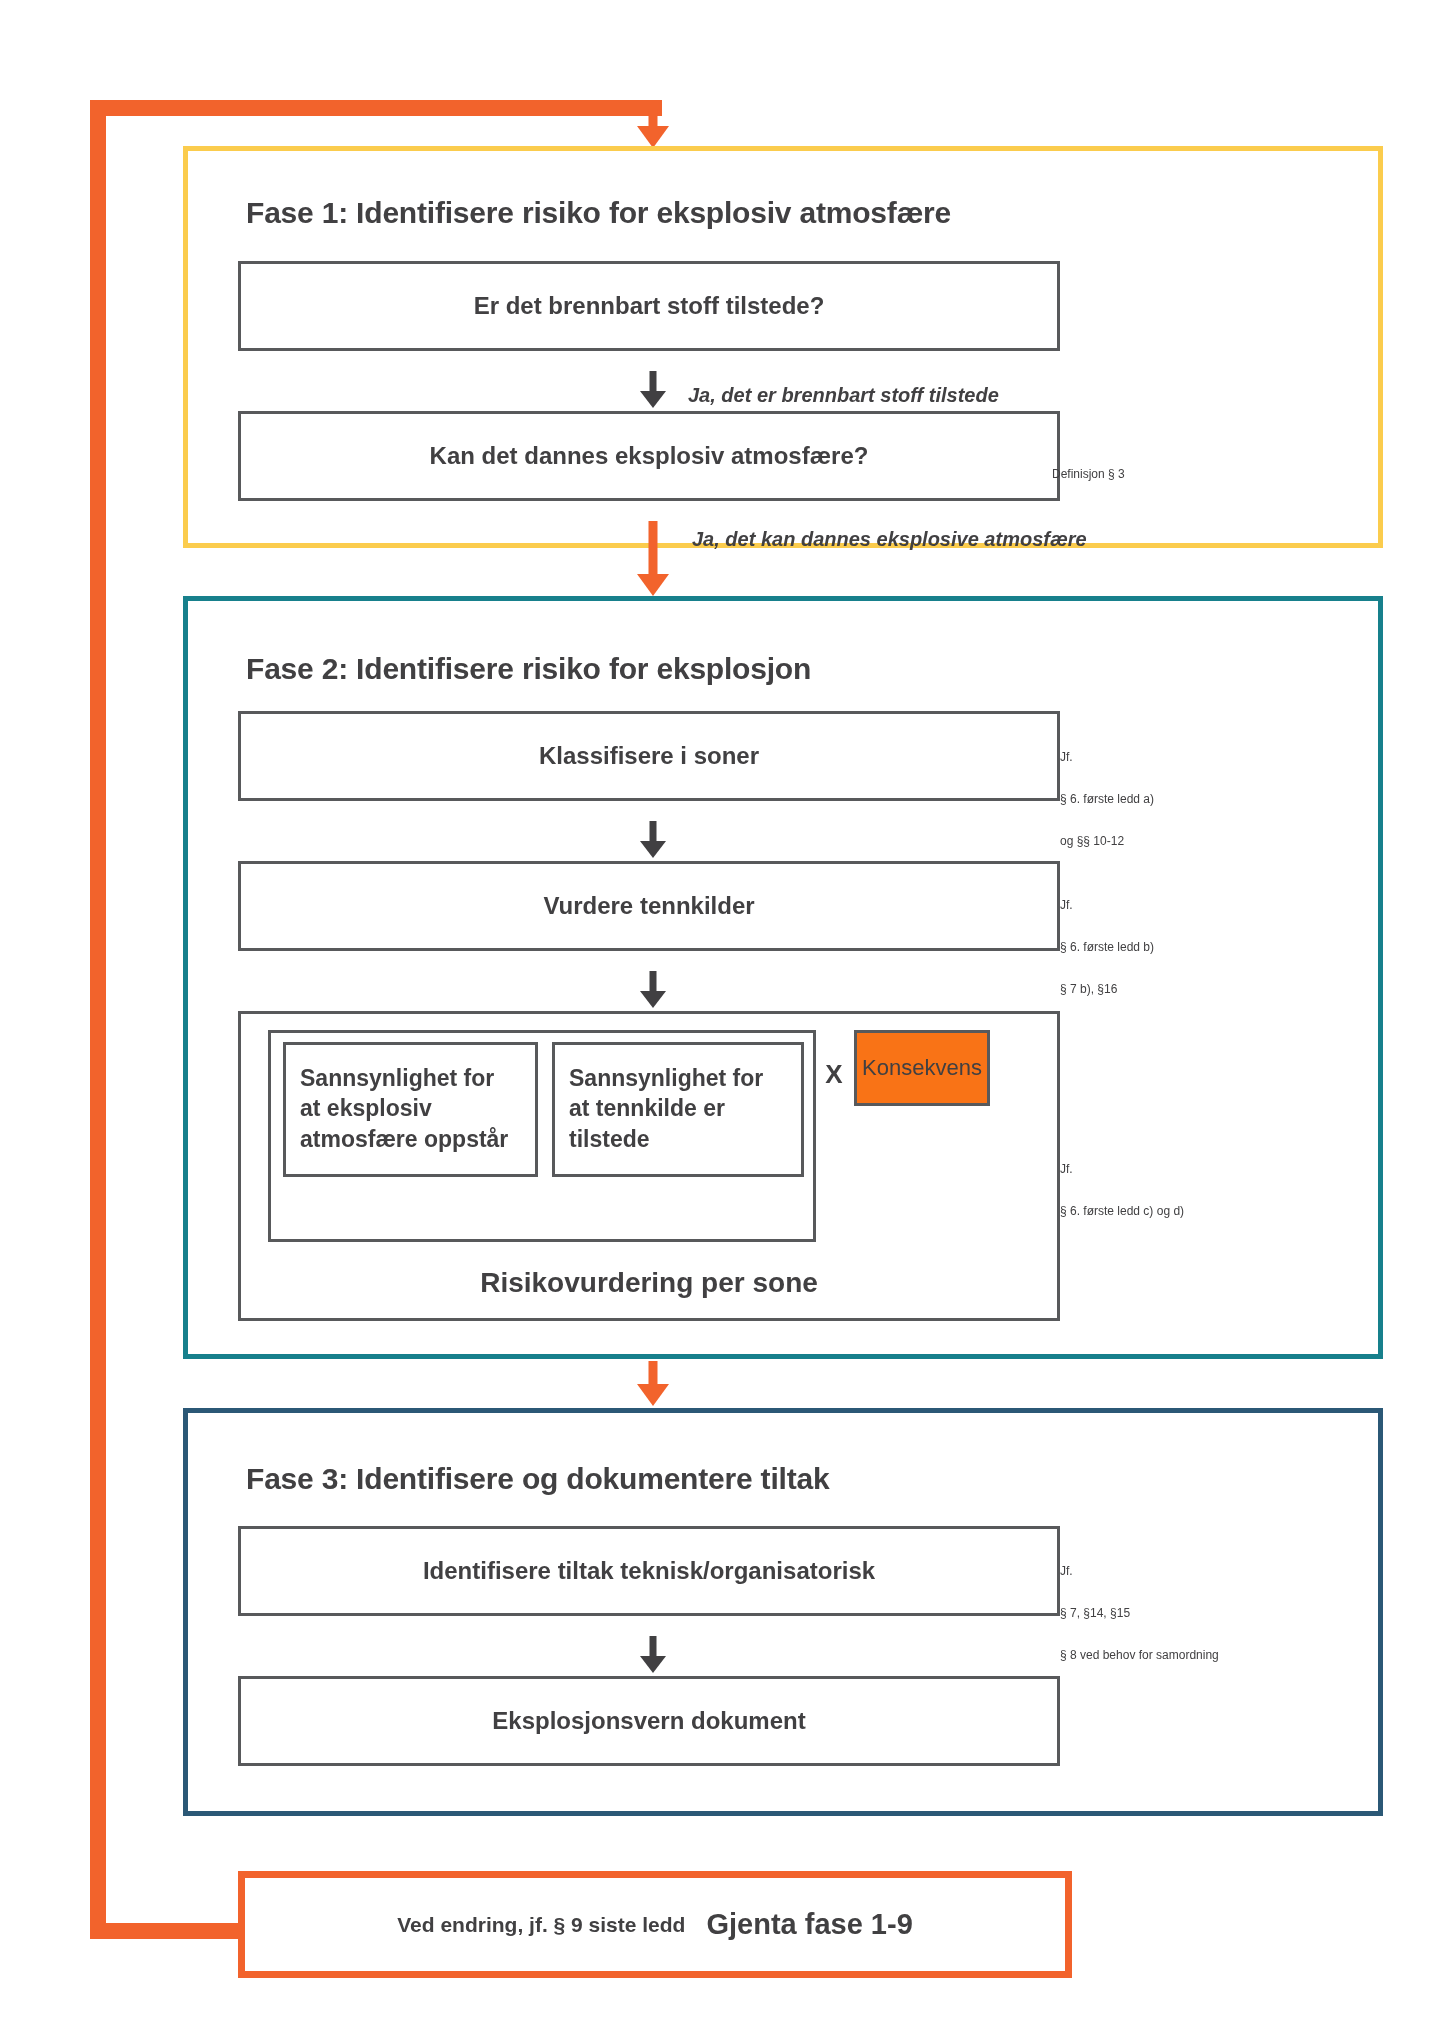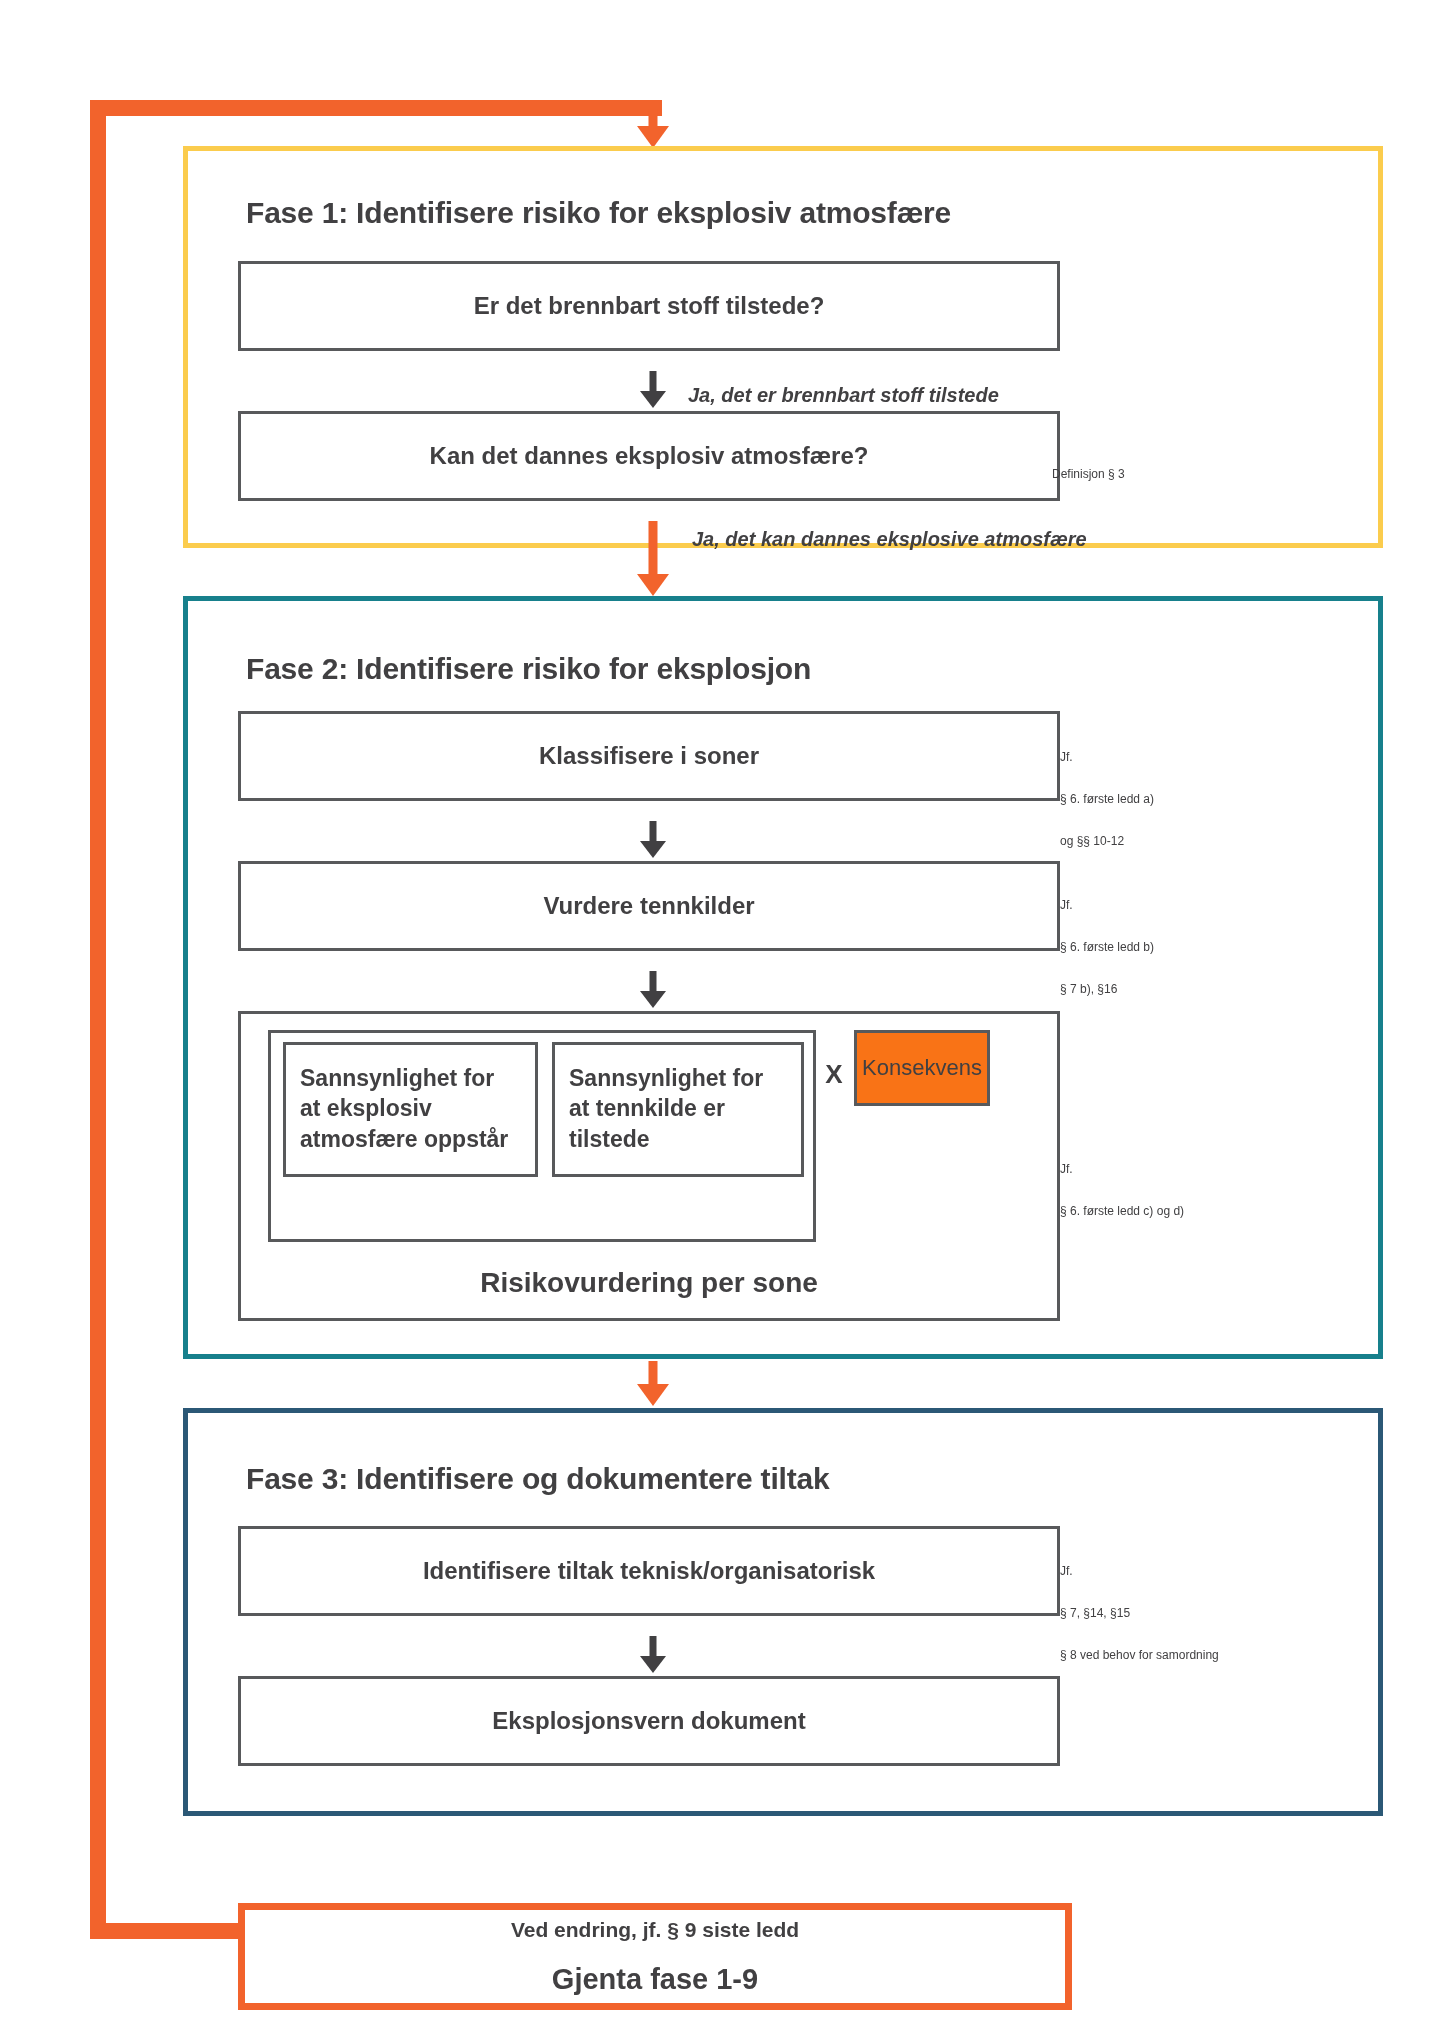--- a/index.html
+++ b/index.html
@@ -59,21 +59,21 @@
                        border-top:22px solid var(--orange);}
 
   
   .loopbar{position:absolute;background:var(--orange);}
   .loop-top{left:74px;top:84px;width:572px;height:9px;}
   .loop-left{left:74px;top:84px;width:9px;height:1832px;}
   .loop-bottom{left:74px;top:1907px;width:152px;height:9px;}
 
   
   .repeatbox{position:absolute;left:222px;top:1855px;width:834px;height:107px;border:7px solid var(--orange);
-             background:#fff;display:flex;flex-direction:column;align-items:center;justify-content:center;gap:5px;margin-top:32px;}
+             background:#fff;display:flex;flex-direction:row;align-items:center;justify-content:center;gap:5px;}
   .repeatbox .l1{font-size:21px;font-weight:bold;}
   .repeatbox .l2{font-size:29px;font-weight:bold;}
 </style>
 </head>
 <body>
 
 <div class="canvas">
 
   <div class="loopbar loop-top"></div>
   <div class="loopbar loop-left"></div>

